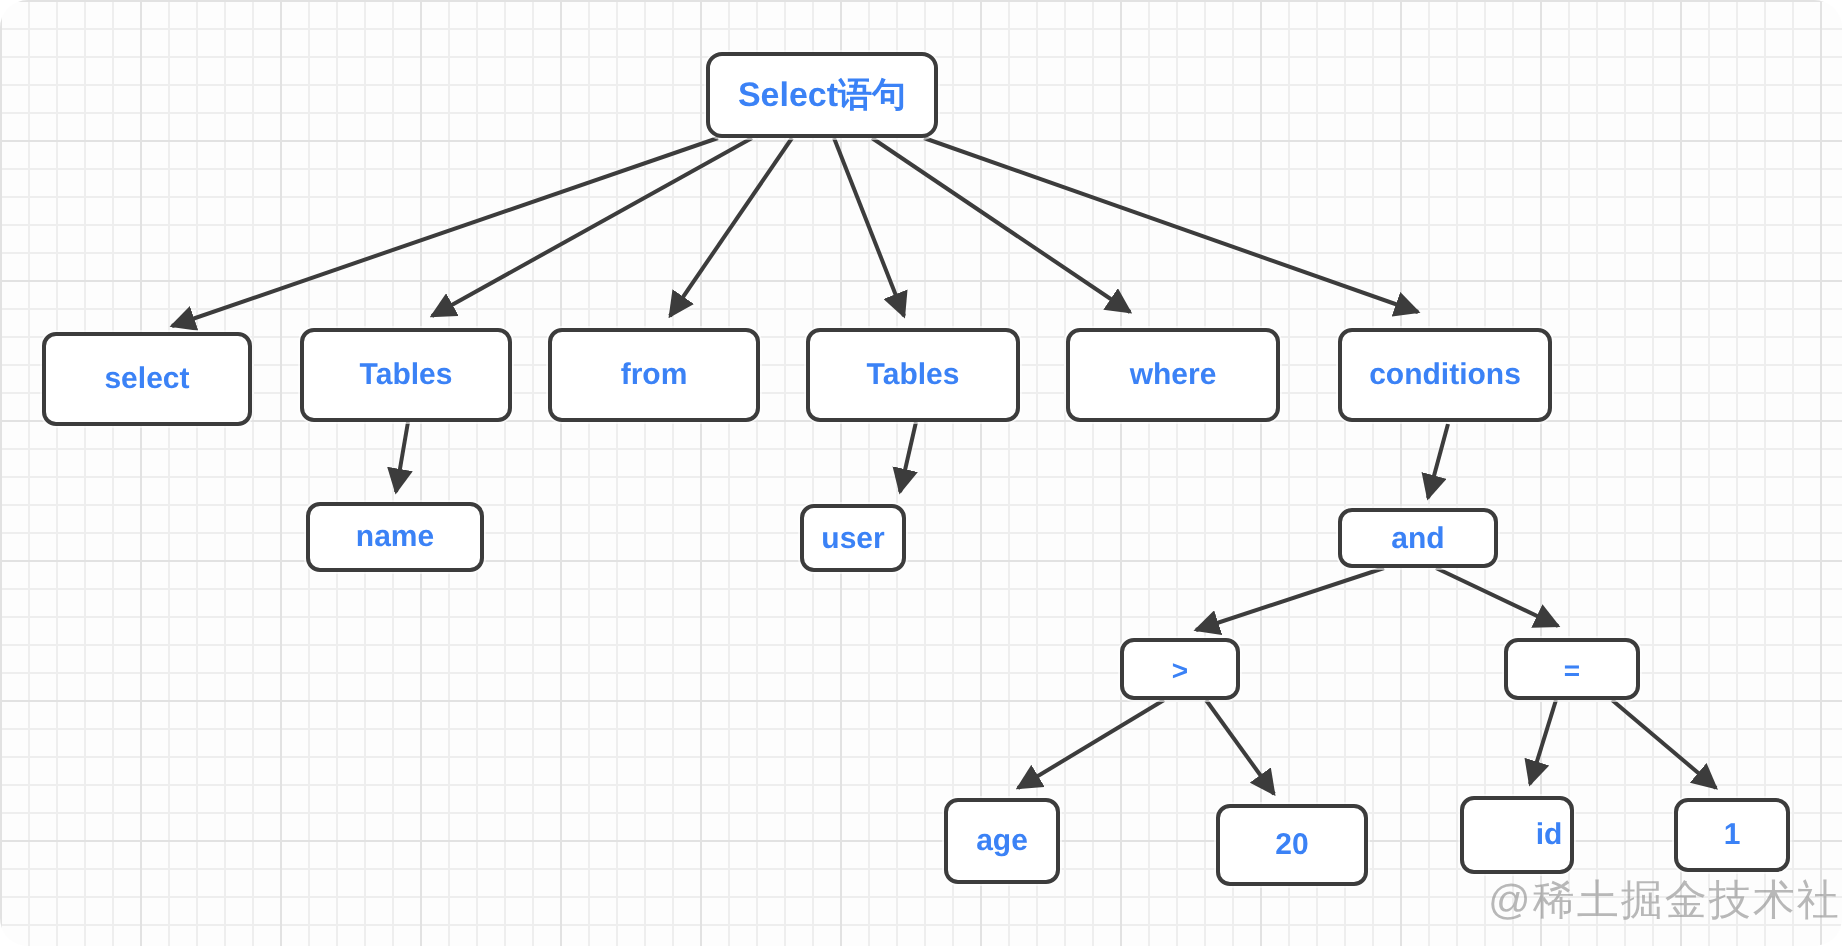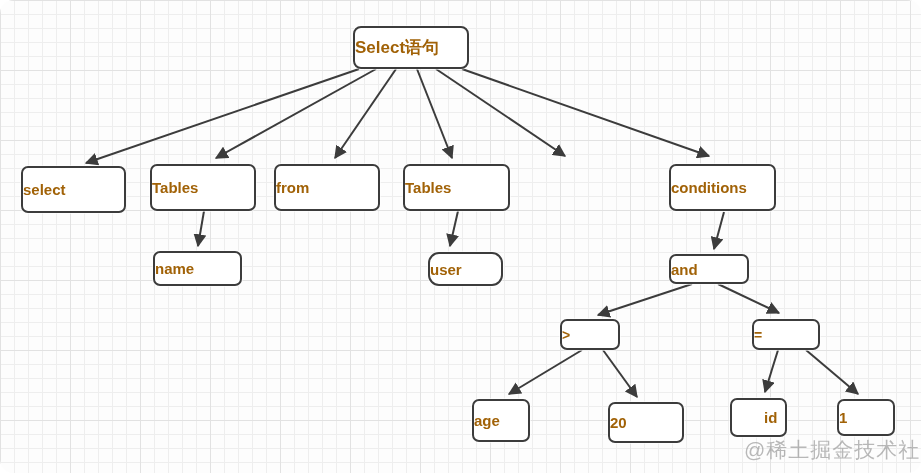--- a/index.html
+++ b/index.html
@@ -12,22 +12,22 @@
       linear-gradient(to right,#e2e2e2 1px,transparent 1px),
       linear-gradient(to bottom,#e2e2e2 1px,transparent 1px),
       linear-gradient(to right,#eeeeee 1px,transparent 1px),
       linear-gradient(to bottom,#eeeeee 1px,transparent 1px);
     background-size:70px 70px,70px 70px,14px 14px,14px 14px;
   }
   .edges{position:absolute;left:0;top:0;width:921px;height:473px;}
   .node{
     position:absolute;box-sizing:border-box;
     background:#ffffff;border:2px solid #3c3c3c;border-radius:7px;
-    display:flex;align-items:center;justify-content:flex-start;
-    font-weight:bold;font-size:15px;color:#a16207;
+    display:flex;align-items:center;justify-content:center;
+    font-weight:bold;font-size:15px;color:#3b82f6;
     box-shadow:0 0 0 1px rgba(255,255,255,0.6);
   }
   .node.root{font-size:17px;border-radius:8px;}
   .node.op{font-size:14px;}
   .watermark{
     position:absolute;left:744px;top:436px;
     font-size:21px;color:#8f8f8f;opacity:0.62;
     letter-spacing:1px;white-space:nowrap;
   }
 </style>
@@ -70,28 +70,31 @@
     </div>
   <div class="node" style="left:150px;top:164px;width:106px;height:47px;">
       <span>Tables</span>
     </div>
   <div class="node" style="left:274px;top:164px;width:106px;height:47px;">
       <span>from</span>
     </div>
   <div class="node" style="left:403px;top:164px;width:107px;height:47px;">
       <span>Tables</span>
     </div>
+  <div class="node" style="left:533px;top:164px;width:107px;height:47px;">
+      <span>where</span>
+    </div>
   <div class="node" style="left:669px;top:164px;width:107px;height:47px;">
       <span>conditions</span>
     </div>
 
   <div class="node" style="left:153px;top:251px;width:89px;height:35px;">
       <span>name</span>
     </div>
-  <div class="node" style="left:428px;top:252px;width:75px;height:34px;border-radius:11px;">
+  <div class="node" style="left:400px;top:252px;width:53px;height:34px;">
       <span>user</span>
     </div>
   <div class="node" style="left:669px;top:254px;width:80px;height:30px;">
       <span>and</span>
     </div>
 
   <div class="node op" style="left:560px;top:319px;width:60px;height:31px;">
       <span>&gt;</span>
     </div>
   <div class="node op" style="left:752px;top:319px;width:68px;height:31px;">

